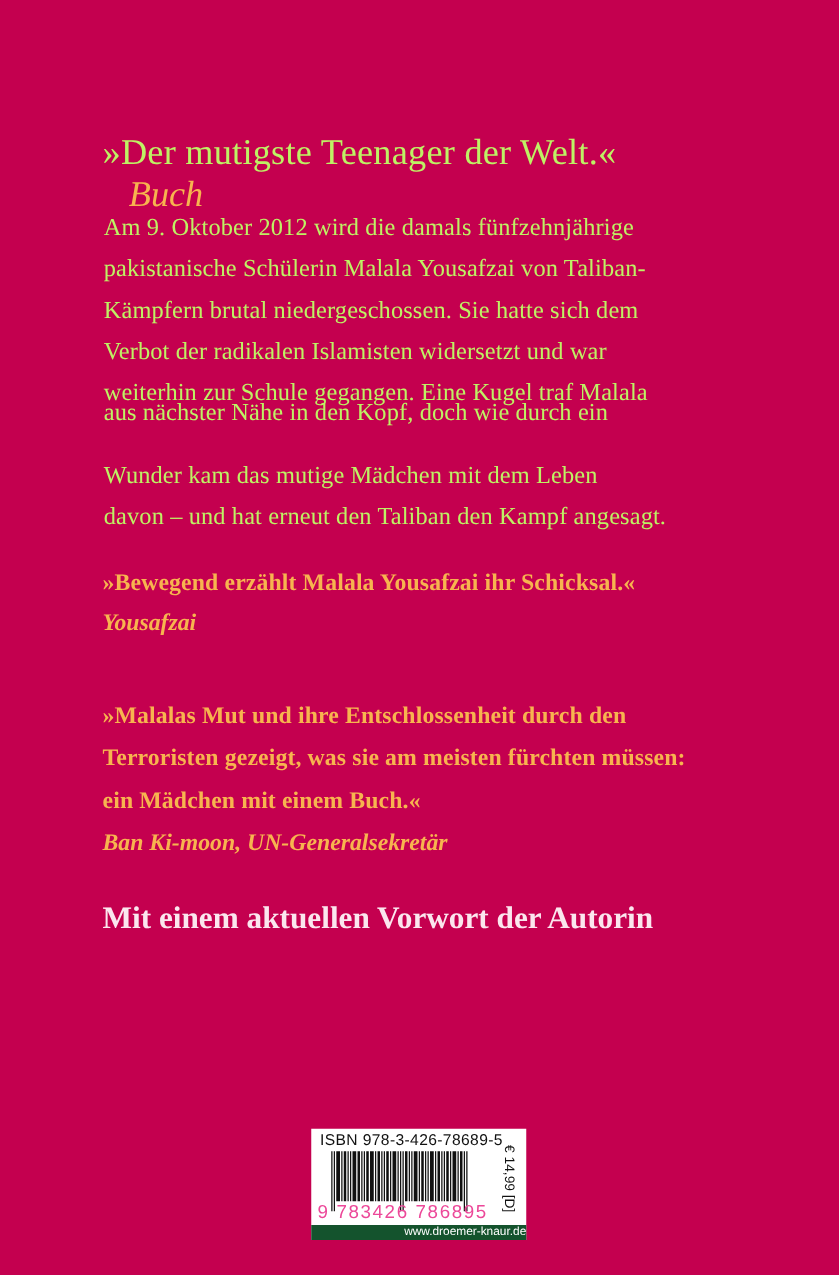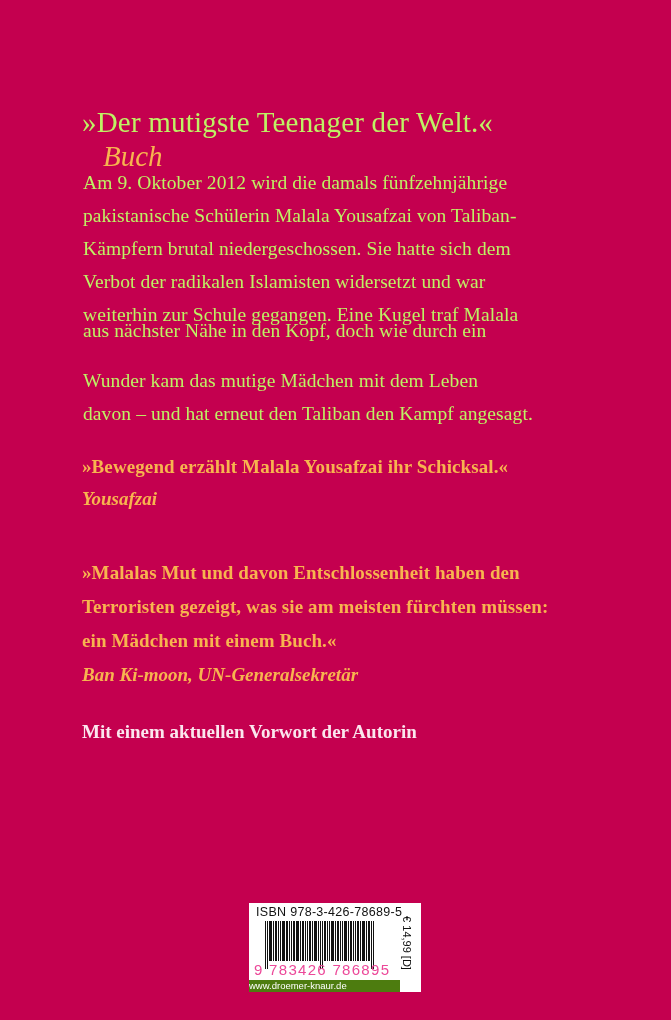--- a/index.html
+++ b/index.html
@@ -4,30 +4,30 @@
 <style>
   html, body { margin:0; padding:0; }
   body { width:671px; height:1020px; background:#c4004f; position:relative; overflow:hidden;
          font-family:"Liberation Serif","DejaVu Serif",serif; }
   .abs { position:absolute; white-space:nowrap; }
   .headline { left:82px; top:106px; font-size:29px; color:#bef264; letter-spacing:0.2px; }
   .headline-src { left:103px; top:140px; font-size:29px; font-style:italic; color:#f7b44f; }
   .body-line { left:83px; font-size:19.5px; color:#bef264; letter-spacing:0.1px; }
   .quote { left:82px; font-size:19px; color:#f7b44f; font-weight:bold; letter-spacing:0.1px; }
   .quote-src { left:82px; font-size:19px; color:#f7b44f; font-weight:bold; font-style:italic; }
-  .note { left:82px; top:721px; font-size:19px; color:#fbe6ee; font-weight:bold; }
+  .note { left:82px; top:721px; font-size:25px; color:#fbe6ee; font-weight:bold; }
   .barcode-box { position:absolute; left:249px; top:903px; width:172px; height:89px; background:#fff; }
   .isbn-text { position:absolute; left:7px; top:2px; font-family:"Liberation Sans",sans-serif; font-size:12.5px; color:#111; letter-spacing:0.3px; }
   .bars { position:absolute; left:16px; top:18px; width:128px; height:44px; display:flex; align-items:flex-start; }
   .bars span { display:block; background:#111; height:40px; margin-right:1px; }
   .bars span.g { height:48px; }
   .ean { position:absolute; left:5px; top:58px; font-family:"Liberation Sans",sans-serif; font-size:15px; color:#ec4899; letter-spacing:1.3px; }
   .price { position:absolute; left:158px; top:40px; transform:translate(-50%,-50%) rotate(90deg); font-family:"Liberation Sans",sans-serif; font-size:11px; color:#111; white-space:nowrap; }
-  .url-strip { position:absolute; left:0; bottom:0; width:151px; height:12px; background:#4d7c0f; color:#fff;
-               font-family:"Liberation Sans",sans-serif; font-size:9.5px; text-align:left; line-height:12px; }
+  .url-strip { position:absolute; left:0; bottom:0; width:172px; height:12px; background:#14532d; color:#fff;
+               font-family:"Liberation Sans",sans-serif; font-size:9.5px; text-align:right; line-height:12px; }
 </style>
 </head>
 <body>
 
 <div class="abs headline">»Der mutigste Teenager der Welt.«</div>
 <div class="abs headline-src">Buch</div>
 
 <div>
   <div class="abs body-line" style="top:172px">Am 9. Oktober 2012 wird die damals fünfzehnjährige</div>
   <div class="abs body-line" style="top:205px">pakistanische Schülerin Malala Yousafzai von Taliban-</div>
@@ -38,21 +38,21 @@
   <div class="abs body-line" style="top:370px">Wunder kam das mutige Mädchen mit dem Leben</div>
   <div class="abs body-line" style="top:403px">davon – und hat erneut den Taliban den Kampf angesagt.</div>
 </div>
 
 <div>
   <div class="abs quote" style="top:456px">»Bewegend erzählt Malala Yousafzai ihr Schicksal.«</div>
   <div class="abs quote-src" style="top:488px">Yousafzai</div>
 </div>
 
 <div>
-  <div class="abs quote" style="top:562px">»Malalas Mut und  davon Entschlossenheit haben den</div>
+  <div class="abs quote" style="top:562px">»Malalas Mut und  ihre Entschlossenheit durch den</div>
   <div class="abs quote" style="top:596px">Terroristen gezeigt, was sie am meisten fürchten müssen:</div>
   <div class="abs quote" style="top:630px">ein Mädchen mit einem Buch.«</div>
   <div class="abs quote-src" style="top:664px">Ban Ki-moon, UN-Generalsekretär</div>
 </div>
 
 <div class="abs note">Mit einem aktuellen Vorwort der Autorin</div>
 
 <div class="barcode-box">
   <div class="isbn-text">ISBN 978-3-426-78689-5</div>
   <div class="bars">

